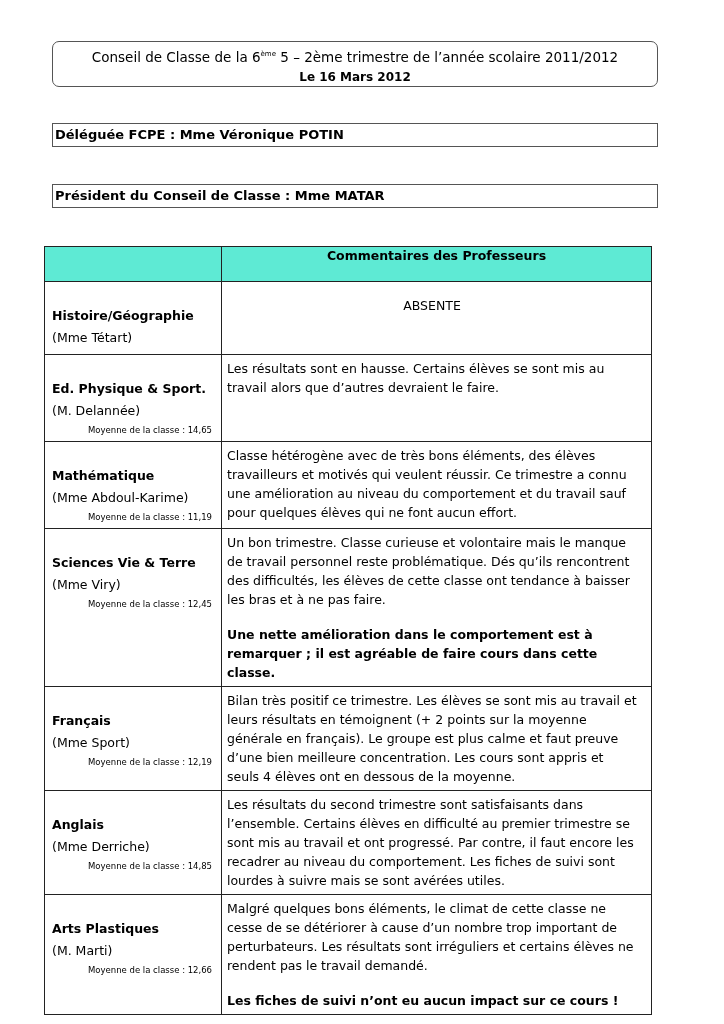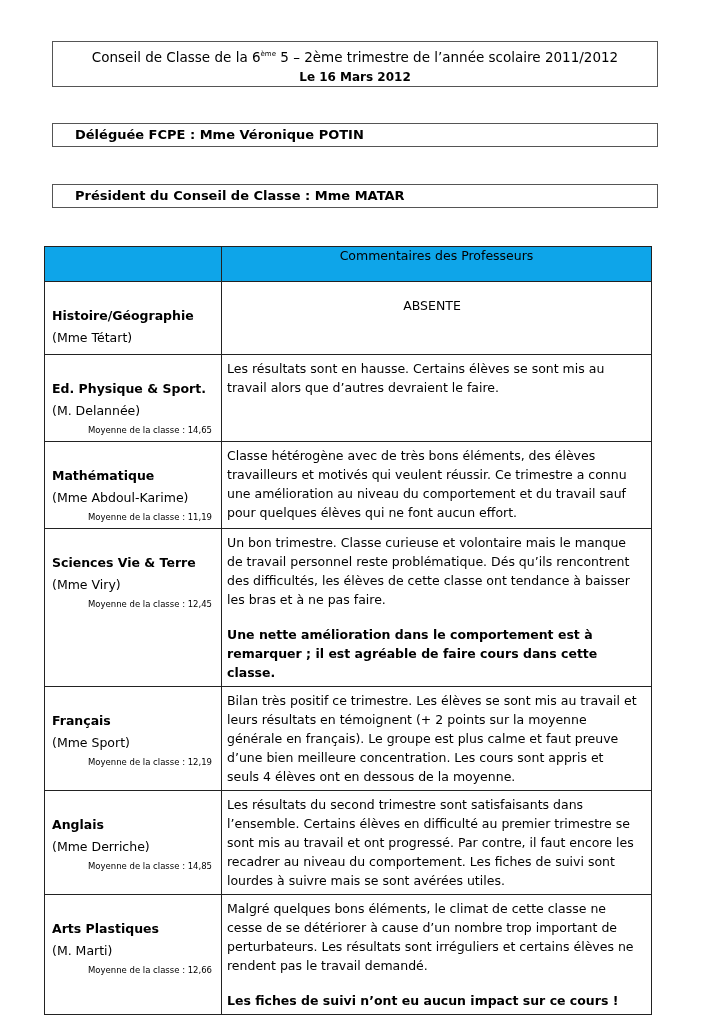--- a/index.html
+++ b/index.html
@@ -4,35 +4,35 @@
 <style>
   html, body { margin: 0; padding: 0; background: #ffffff; }
   body {
     width: 724px; height: 1024px; position: relative;
     font-family: "DejaVu Sans", sans-serif; color: #000;
   }
   .box {
     position: absolute; left: 52px; width: 606px;
     border: 1px solid #555; box-sizing: border-box; background: #fff;
   }
-  .title-box { top: 41px; height: 46px; text-align: center; font-size: 13.5px; line-height: 20px; padding-top: 2px; }
+  .title-box { top: 41px; height: 46px; text-align: center; font-size: 13.5px; line-height: 20px; padding-top: 2px; border-radius: 7px; }
   .title-box sup { font-size: 7px; vertical-align: 6px; }
   .title-date { font-weight: bold; font-size: 12px; }
-  .info-box { height: 24px; font-weight: bold; font-size: 13px; line-height: 22px; padding-left: 22px; }
+  .info-box { height: 24px; font-weight: bold; font-size: 13px; line-height: 22px; padding-left: 2px; }
   #delegate { top: 123px; }
   #president { top: 184px; }
 
   table.comments {
     position: absolute; left: 44px; top: 246px; width: 608px;
     border-collapse: collapse; font-size: 12.5px;
   }
   table.comments td, table.comments th {
     border: 1.5px solid #222; vertical-align: top;
   }
-  table.comments th { background: #0ea5e9; font-weight: normal; height: 26px; font-size: 12.5px; }
+  table.comments th { background: #5eead4; font-weight: bold; height: 26px; font-size: 12.5px; }
   .col-subject { width: 163px; padding: 4px 6px 4px 7px; }
   .col-comment { padding: 4px 14px 4px 5px; line-height: 19px; }
   .subject { font-weight: bold; line-height: 20px; margin-top: 20px; }
   .teacher { line-height: 24px; }
   .avg { font-size: 8.5px; line-height: 14px; margin-left: 36px; }
   .absent { text-align: center; padding-top: 14px; }
   .para + .para { margin-top: 16px; font-weight: bold; }
 </style>
 </head>
 <body>

